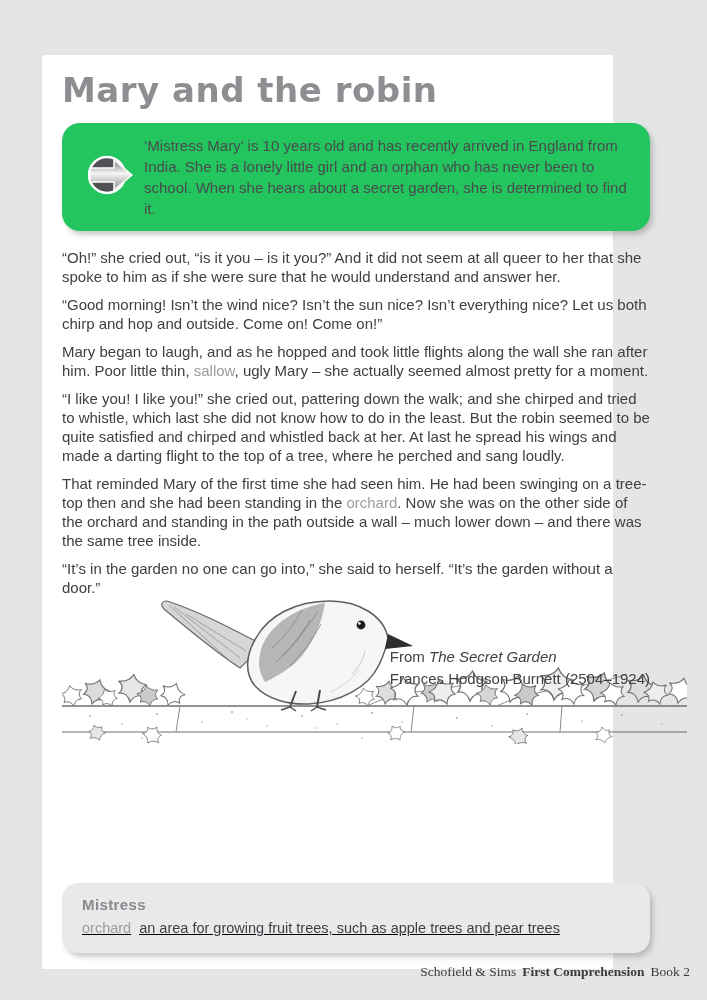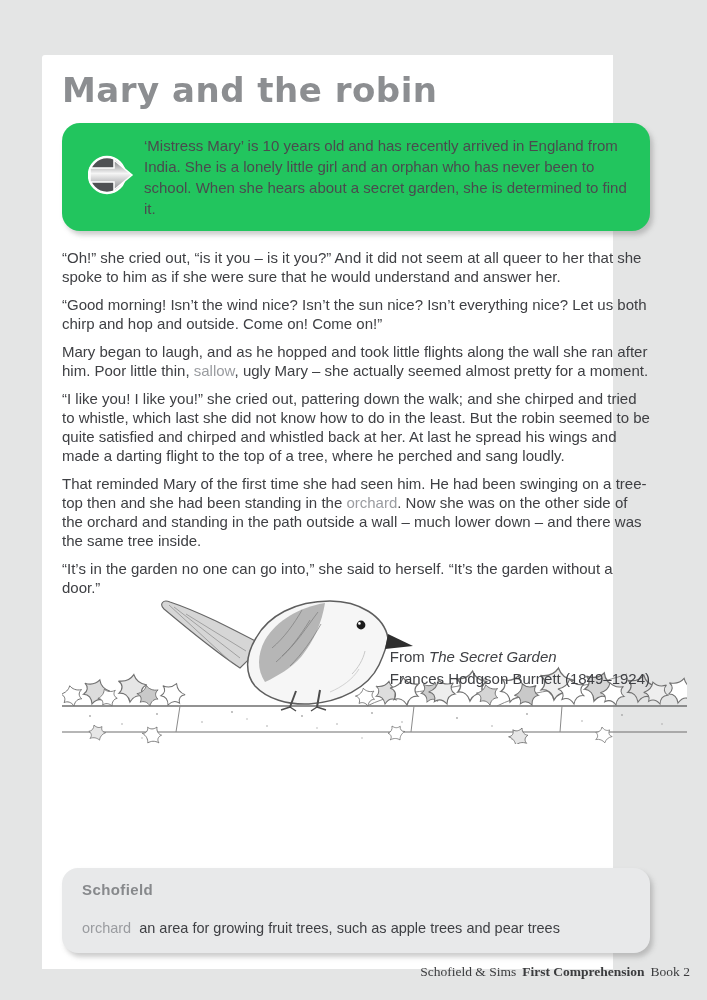--- a/index.html
+++ b/index.html
@@ -43,21 +43,21 @@
 
   .glossary-box{
     position:absolute; left:20px; bottom:16px; width:588px; box-sizing:border-box;
     background:#e8e9ea; border-radius:16px;
     box-shadow:3px 4px 5px rgba(110,110,110,0.35);
     padding:13px 20px 14px 20px;
   }
   .glossary-heading{
     font-size:15px; font-weight:bold; color:#87898c; letter-spacing:0.4px;
   }
-  .glossary-entry{ margin-top:20px; font-size:14.5px; line-height:21px; }
+  .glossary-entry{ margin-top:5px; font-size:14.5px; line-height:21px;text-decoration:underline; }
   .glossary-entry .term{ color:#9a9ca0; margin-right:8px; }
   .glossary-entry .def{ color:#3f4044; }
 
   .page-number{
     position:absolute; left:48px; top:961px;
     font-size:17px; font-weight:bold; color:#3b3c3e;margin-top:40px;
   }
   .imprint{
     position:absolute; right:17px; top:964px;
     font-family:"Liberation Serif", serif; font-size:13.5px; color:#3b3c3e;
@@ -189,28 +189,28 @@
             <path d="M326,40 L351,52 L323,55 Z" fill="#2e2e2e"></path>
 
             <path d="M234,97 L228,113" stroke="#4c4c4c" stroke-width="2" fill="none"></path>
             <path d="M258,96 L255,113" stroke="#4c4c4c" stroke-width="2" fill="none"></path>
             <path d="M228,113 l-9,3 M228,113 l6,4 M255,113 l-6,4 M255,113 l9,3" stroke="#4c4c4c" stroke-width="1.4" fill="none"></path>
           </g>
         </svg>
 
         <div class="attribution">
           <div><span>From </span><em>The Secret Garden</em></div>
-          <div>Frances Hodgson Burnett (1849–1924)</div>
+          <div>Frances Hodgson Burnett (2504–1924)</div>
         </div>
       </div>
 
     </div>
 
     <div class="glossary-box">
-      <div class="glossary-heading">Schofield</div>
+      <div class="glossary-heading">Mistress</div>
       <div>
           <div class="glossary-entry"><span class="term">orchard</span><span class="def">an area for growing fruit trees, such as apple trees and pear trees</span></div>
         </div>
     </div>
   </div>
 
   <div class="page-number">14</div>
   <div class="imprint">
     <span>Schofield &amp; Sims</span><span class="series">First Comprehension</span><span>Book 2</span>
   </div>

